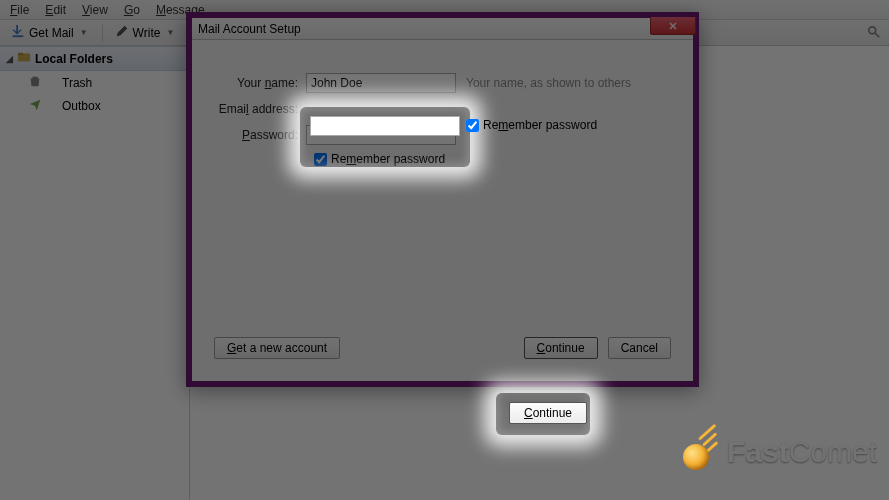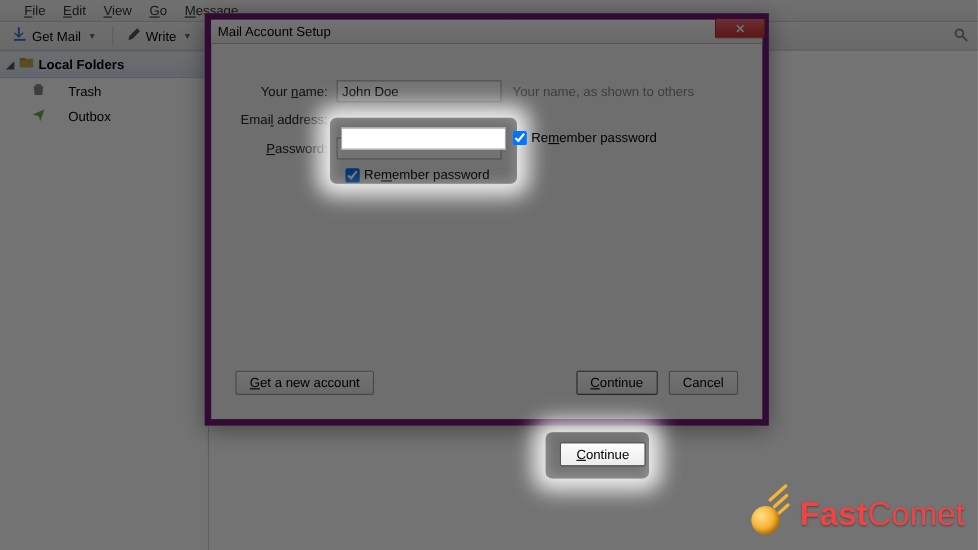--- a/index.html
+++ b/index.html
@@ -2,21 +2,21 @@
 <html><head>
 <meta charset="utf-8">
 <style>
   * { box-sizing: border-box; margin: 0; padding: 0; font-family: "Segoe UI", Tahoma, sans-serif; }
   body { width: 889px; height: 500px; background: #f8f8f8; overflow: hidden; position: relative; }
 
   
   .dim-overlay { position: absolute; inset: 0; background: rgba(0,0,0,0.55); pointer-events: none; z-index: 50; }
 
   
-  .menubar { height: 20px; background: linear-gradient(#f9f9f9,#ececec); border-bottom: 1px solid #d0d0d0; display: flex; align-items: center; font-size: 12px; padding: 0 16px; gap: 4px; }
+  .menubar { height: 20px; background: linear-gradient(#f9f9f9,#ececec); border-bottom: 1px solid #d0d0d0; display: flex; align-items: center; font-size: 12px; padding: 0 4px; gap: 4px; }
   .menubar span { padding: 2px 6px; color: #333; }
   .menubar span u { text-decoration: underline; }
 
   
   .toolbar { height: 26px; background: linear-gradient(#f5f5f5,#e8e8e8); border-bottom: 1px solid #c8c8c8; display: flex; align-items: center; padding: 0 4px; gap: 2px; font-size: 12px; position: relative; }
   .tbtn { display: inline-flex; align-items: center; gap: 4px; padding: 2px 6px; border: 1px solid transparent; border-radius: 2px; text-align: center; }
   .tbtn svg { width: 14px; height: 14px; }
   .tb-sep { width:1px; height:18px; background:#ccc; margin:0 3px;}
   .dropdown-arrow { font-size: 8px; color:#666; padding:0 2px; }
   .search-icon { position:absolute; right:8px; top:5px; color:#888; }
@@ -68,23 +68,23 @@
     box-shadow: 0 0 0 3px rgba(255,255,255,0.05), 0 0 18px 12px rgba(255,255,255,0.85), inset 0 0 10px 3px rgba(255,255,255,0.2);
     background: radial-gradient(closest-side, rgba(255,255,255,0.0) 60%, rgba(255,255,255,0.0));
   }
   
   .bright-copy { position:absolute; z-index:70; }
   .bright-copy .form-input { background:#fff; }
   .bright-copy .dlg-btn { background:linear-gradient(#fdfdfd,#ececec); }
 
   
   .watermark {
-    position:absolute; right:12px; bottom:12px; z-index:80;
+    position:absolute; right:12px; bottom:28px; z-index:80;
     display:flex; align-items:center; gap:8px;
-    color:#ef4444; font-weight:600; font-size:30px;
+    color:#737373; font-weight:600; font-size:30px;
     font-family: "Segoe UI", Arial, sans-serif;
     text-shadow: 0 1px 2px rgba(0,0,0,0.4);
   }
   .watermark .thin { font-weight:300; }
   .comet {
     width:40px; height:40px; position:relative;
   }
   .comet .ball {
     position:absolute; left:4px; bottom:2px; width:26px; height:26px;
     border-radius:50%;

